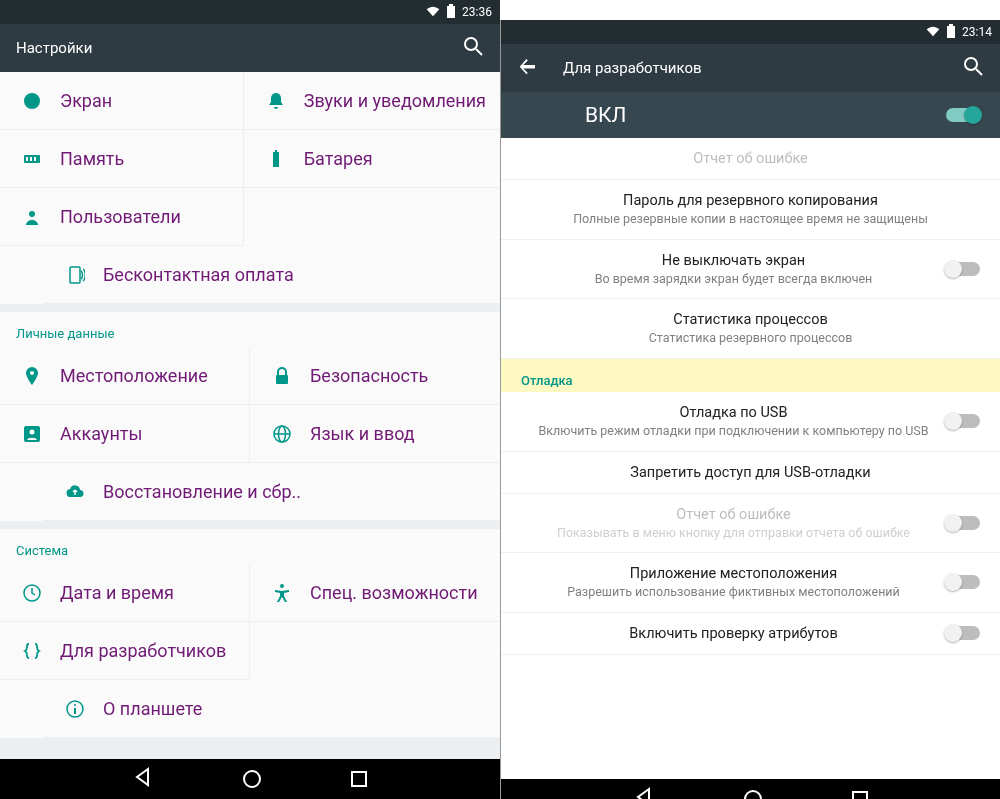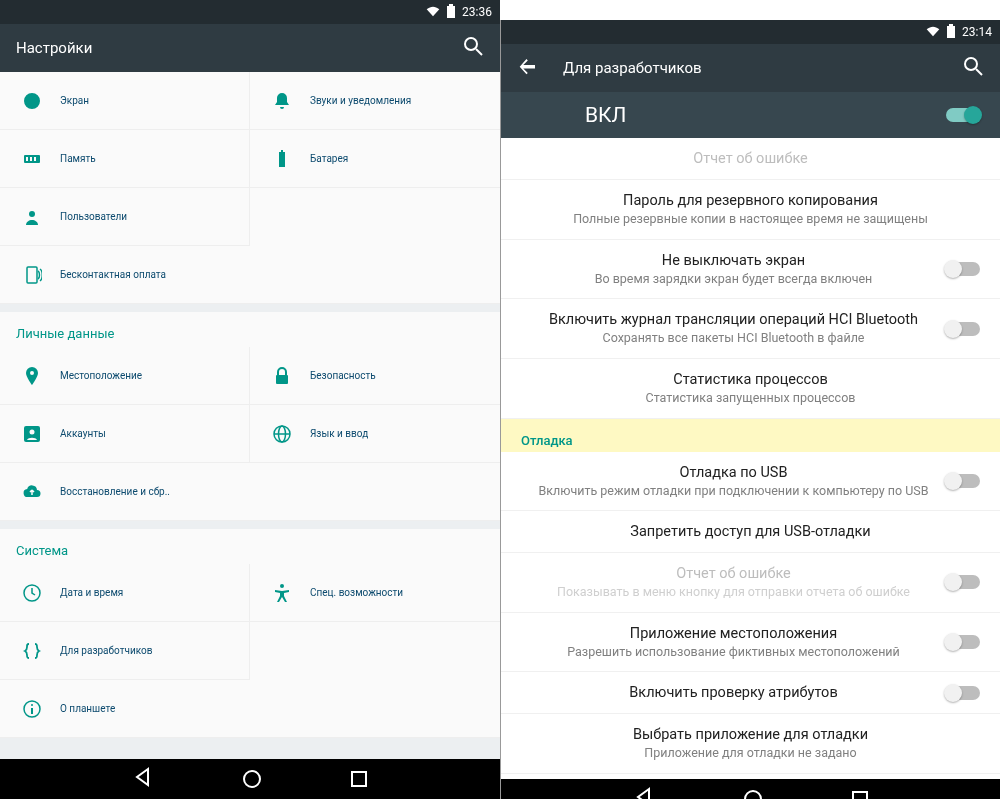--- a/index.html
+++ b/index.html
@@ -45,25 +45,25 @@
   .content { flex: 1; overflow-y: hidden; background: #eceff1; }
   .content.white { background: #fff; }
 
   .card { background: #fafafa; margin-bottom: 8px; }
   .grid2 { display: grid; grid-template-columns: 1fr 1fr; }
   .cell {
     display: flex; align-items: center; height: 58px;
     padding: 0 14px; border-bottom: 1px solid #eee;
     cursor: pointer; background: #fafafa;
   }
-  .cell.full { grid-column: 1 / span 2; }
+  .cell.full { grid-column: 1 / span 2; margin-left: 43px; }
   .grid2 > .cell:nth-child(odd):not(.full) { border-right: 1px solid #eee; }
   .cell .ic { width: 36px; display: flex; justify-content: center; color: #009688; }
   .cell .ic svg { width: 20px; height: 20px; fill: #009688; }
-  .cell .lbl { color: #0c4a6e; font-size: 10px; padding-left: 10px; white-space: nowrap; overflow: hidden; text-overflow: ellipsis; }
+  .cell .lbl { color: #701a75; font-size: 18px; padding-left: 10px; white-space: nowrap; overflow: hidden; text-overflow: ellipsis; }
 
   .section-header {
     padding: 14px 16px 6px; color: #009688; font-size: 13px; font-weight: 400;
     background: #fafafa;
   }
 
   
   .pref {
     padding: 12px 20px; border-bottom: 1px solid #f0f0f0;
     background: #fff; display: flex; align-items: center;
@@ -386,29 +386,22 @@
       </div>
       <div class="pref">
         <div class="txt">
           <div class="title2">Не выключать экран</div>
           <div class="sub">Во время зарядки экран будет всегда включен</div>
         </div>
         <span class="switch"></span>
       </div>
       <div class="pref">
         <div class="txt">
-          <div class="title2">Включить журнал трансляции операций HCI Bluetooth</div>
-          <div class="sub">Сохранять все пакеты HCI Bluetooth в файле</div>
-        </div>
-        <span class="switch"></span>
-      </div>
-      <div class="pref">
-        <div class="txt">
           <div class="title2">Статистика процессов</div>
-          <div class="sub">Статистика запущенных процессов</div>
+          <div class="sub">Статистика резервного процессов</div>
         </div>
       </div>
       <div class="subheader">Отладка</div>
       <div class="pref">
         <div class="txt">
           <div class="title2">Отладка по USB</div>
           <div class="sub">Включить режим отладки при подключении к компьютеру по USB</div>
         </div>
         <span class="switch"></span>
       </div>
@@ -429,26 +422,20 @@
           <div class="title2">Приложение местоположения</div>
           <div class="sub">Разрешить использование фиктивных местоположений</div>
         </div>
         <span class="switch"></span>
       </div>
       <div class="pref">
         <div class="txt">
           <div class="title2">Включить проверку атрибутов</div>
         </div>
         <span class="switch"></span>
-      </div>
-      <div class="pref">
-        <div class="txt">
-          <div class="title2">Выбрать приложение для отладки</div>
-          <div class="sub">Приложение для отладки не задано</div>
-        </div>
       </div>
     </div>
   <div class="navbar">
     <span><svg viewBox="0 0 20 20">
           <path d="M15 2L4 10l11 8z"></path>
         </svg></span>
     <span class="circle"></span>
     <span class="square"></span>
   </div>
 </div>

